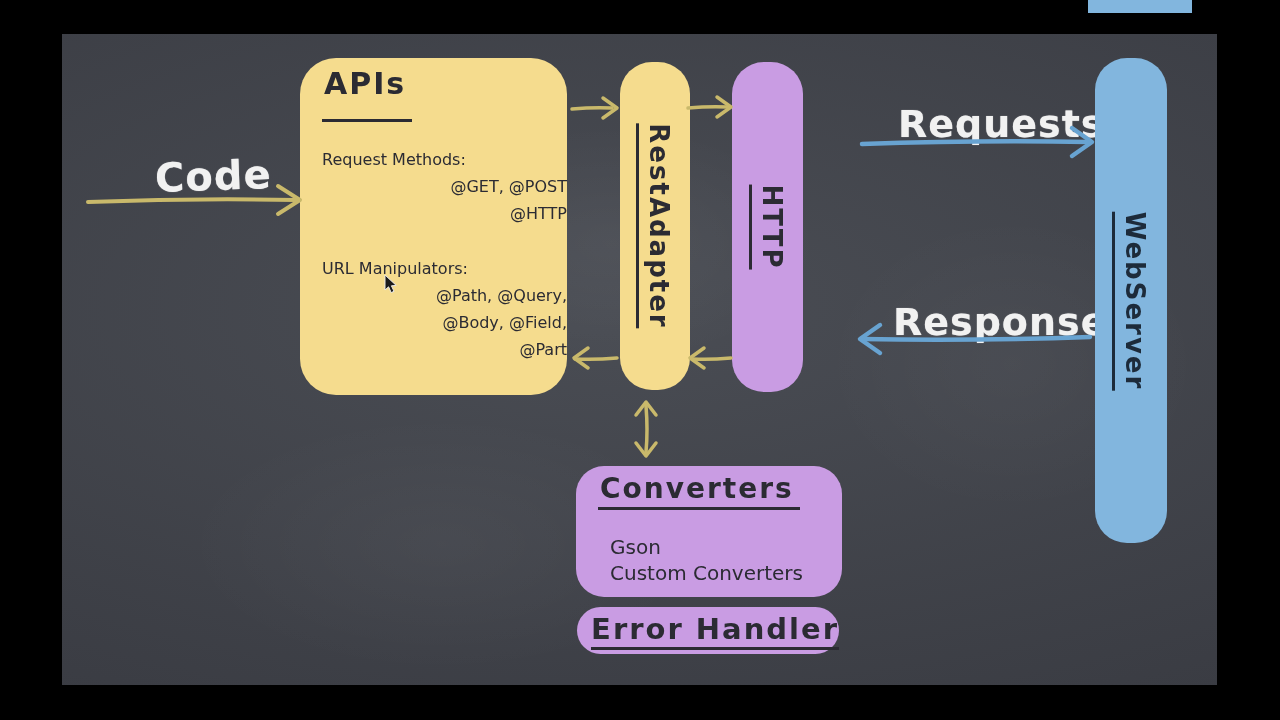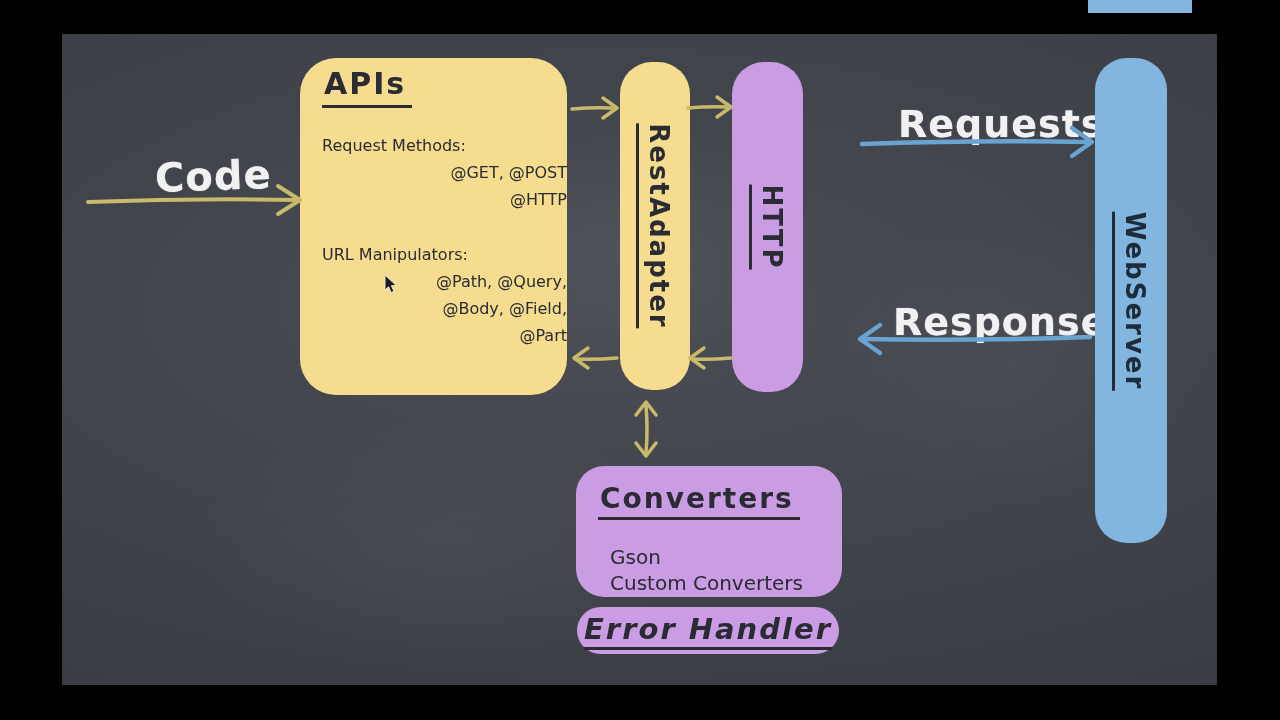--- a/index.html
+++ b/index.html
@@ -19,42 +19,42 @@
   .chalk{position:absolute;color:var(--chalk_white,#f1f1f1);font-weight:bold;letter-spacing:1px;
     text-shadow:0 0 1px rgba(255,255,255,.6);white-space:nowrap;}
   .code-label{left:155px;top:153px;font-size:40px;transform:rotate(-2deg);}
   .requests-label{left:898px;top:102px;font-size:38px;}
   .response-label{left:893px;top:300px;font-size:38px;}
 
   .node{position:absolute;box-sizing:border-box;color:var(--box_text,#2b2b33);}
   .apis-box{left:300px;top:58px;width:267px;height:337px;border-radius:36px;
     background:var(--box_yellow,#f5dc8e);padding:8px 0 0 22px;}
   .apis-title{display:inline-block;font-size:30px;font-weight:bold;letter-spacing:2px;
-    border-bottom:3px solid var(--box_text,#2b2b33);padding:0 6px 4px 2px;}
+    border-bottom:3px solid var(--box_text,#2b2b33);padding:0 6px 18px 2px;}
   .apis-body{margin-top:24px;font-size:16px;line-height:27px;font-weight:500;}
   .apis-body .section{margin-bottom:28px;}
   .apis-body .item{padding-left:18px;text-align:right;}
 
   .vpill{position:absolute;border-radius:32px;}
   .restadapter-box{left:620px;top:62px;width:70px;height:328px;background:var(--box_yellow,#f5dc8e);}
   .http-box{left:732px;top:62px;width:71px;height:330px;background:var(--box_purple,#c99ce3);}
   .webserver-box{left:1095px;top:58px;width:72px;height:485px;background:var(--box_blue,#82b6de);}
   .vtext{position:absolute;left:50%;top:50%;transform:translate(-50%,-50%) rotate(90deg);
     white-space:nowrap;font-size:26px;font-weight:bold;letter-spacing:2px;
     color:var(--box_text,#2b2b33);border-bottom:3px solid var(--box_text,#2b2b33);padding-bottom:5px;}
   .webserver-box .vtext{color:var(--webserver_text,#1d2b3a);border-bottom-color:var(--webserver_text,#1d2b3a);}
 
   .converters-box{left:576px;top:466px;width:266px;height:131px;border-radius:28px;
-    background:var(--box_purple,#c99ce3);padding:16px 0 0 22px;}
+    background:var(--box_purple,#c99ce3);padding:6px 0 0 22px;}
   .conv-title{display:inline-block;font-size:28px;font-weight:bold;letter-spacing:2px;
     border-bottom:3px solid var(--box_text,#2b2b33);padding:0 6px 2px 2px;}
   .conv-items{margin-top:24px;font-size:20px;line-height:26px;font-weight:500;margin-left:12px;}
 
   .error-box{left:577px;top:607px;width:262px;height:47px;border-radius:24px;
-    background:var(--box_purple,#c99ce3);display:flex;align-items:center;justify-content:center;font-style:italic;}
+    background:var(--box_purple,#c99ce3);display:flex;align-items:center;justify-content:flex-end;}
   .error-title{font-size:29px;font-weight:bold;letter-spacing:2px;
     border-bottom:3px solid var(--box_text,#2b2b33);padding-bottom:1px;}
 
   svg.overlay{position:absolute;left:0;top:0;width:1280px;height:720px;pointer-events:none;}
   .ystroke{stroke:var(--arrow_yellow,#c9b96b);}
   .cursor{position:absolute;left:383px;top:274px;}
 </style>
 </head>
 <body>
 

